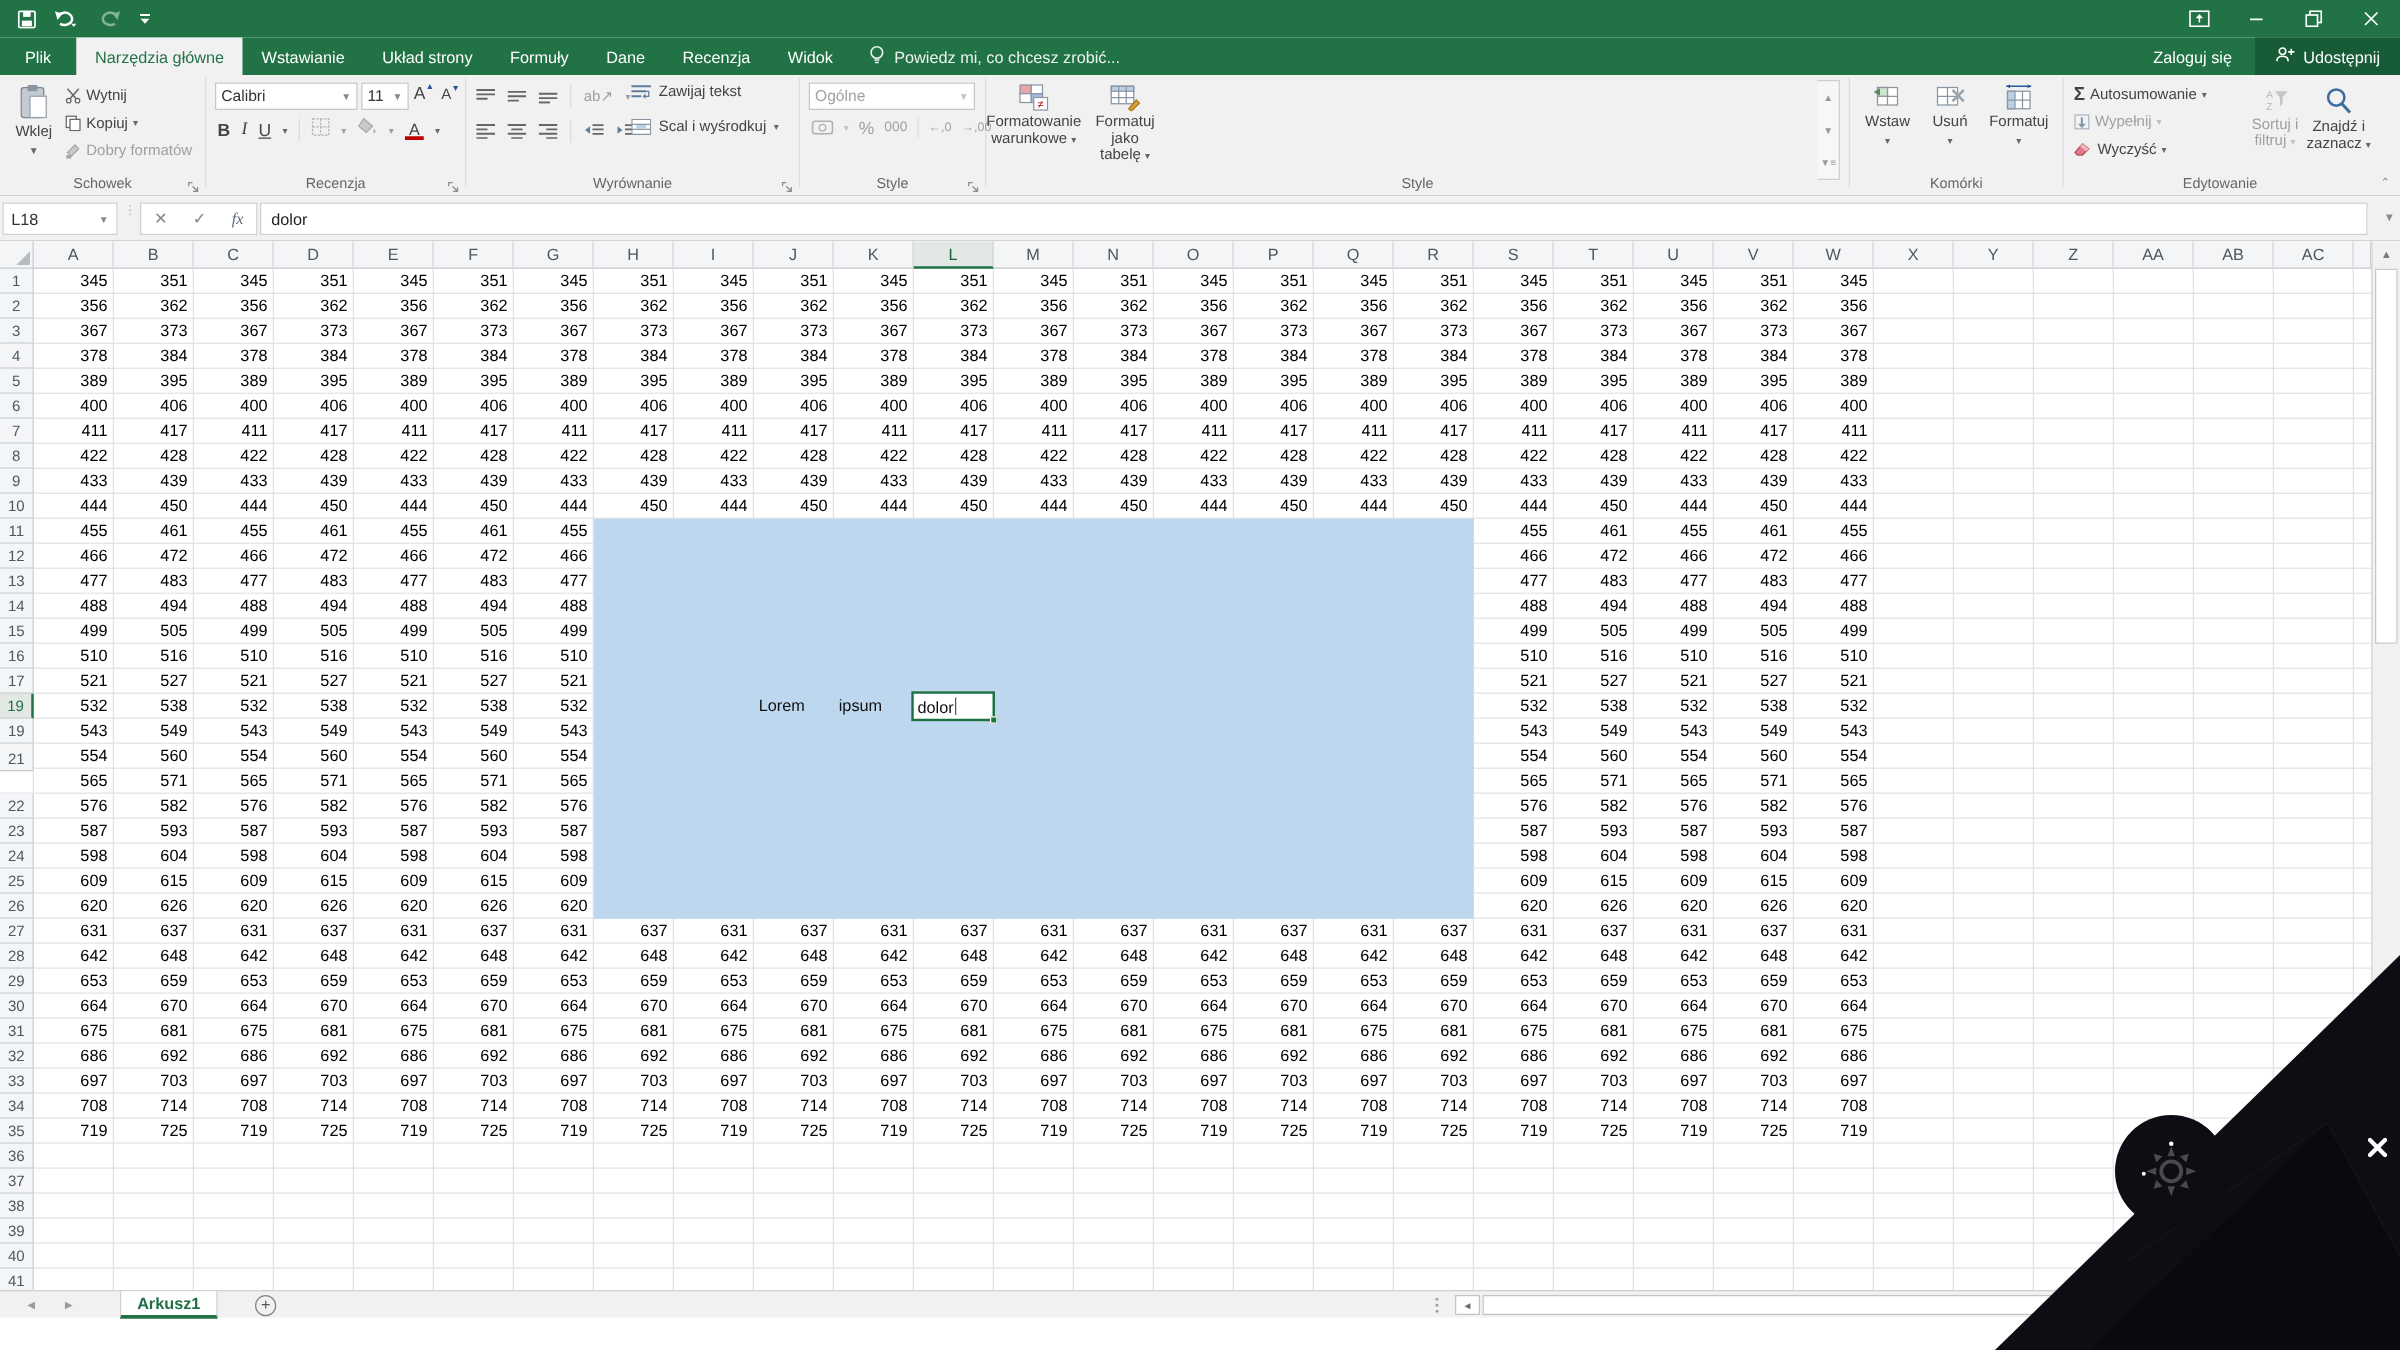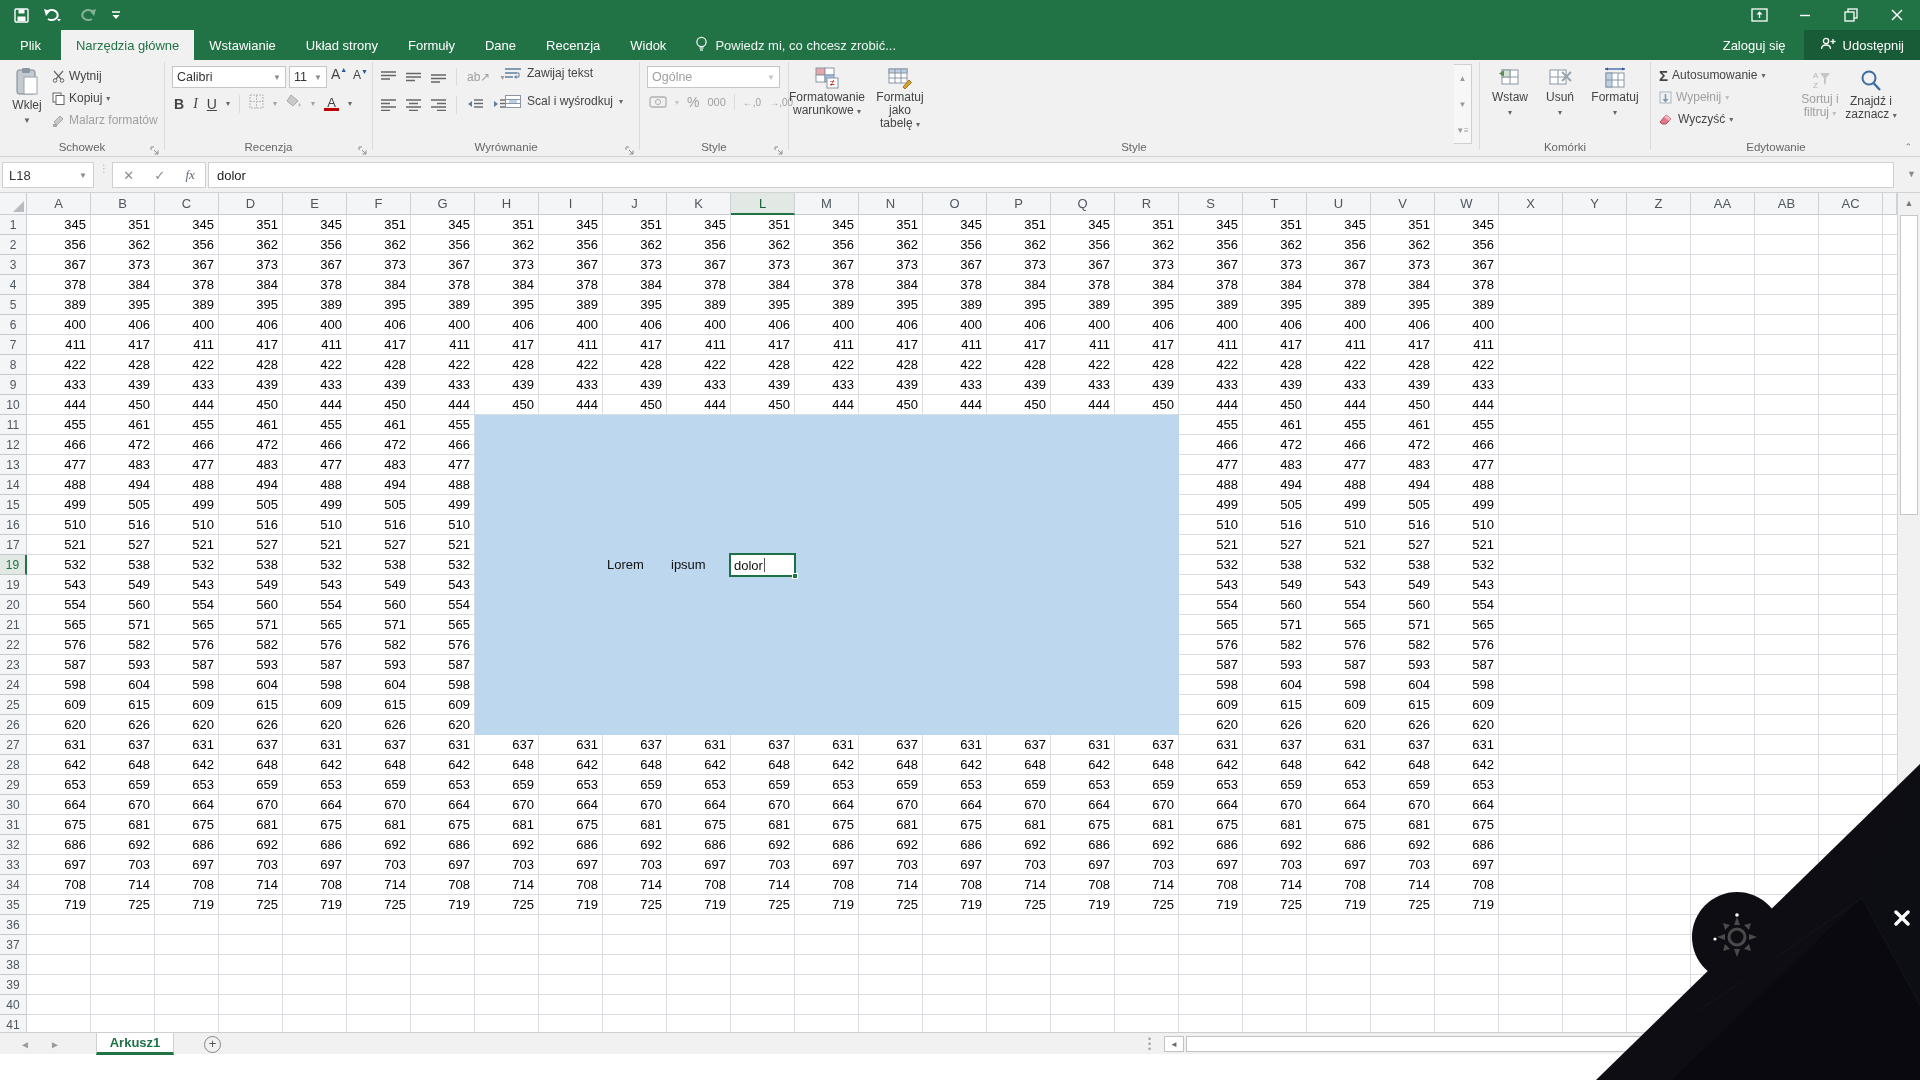--- a/index.html
+++ b/index.html
@@ -232,21 +232,21 @@
               <rect x="4" y="3.5" width="8" height="9" fill="#fff" stroke="#666"></rect>
             </svg>
           <span>Kopiuj</span>
             <span class="chev">▾</span>
         </div>
         <div class="smallrow disabled">
           <svg width="13" height="13" viewBox="0 0 13 13">
               <path d="M2 8 L8 2 L11 5 L5 11 Z" fill="#c9c9c9" stroke="#a8a8a8"></path>
               <rect x="1" y="10" width="4" height="3" fill="#a8a8a8"></rect>
             </svg>
-          <span>Malarz formatów</span>
+          <span>Dobry formatów</span>
         </div>
       </div>
       <div class="glabel">Schowek</div>
       <span class="launcher">
         <svg width="10" height="10" viewBox="0 0 10 10">
             <path d="M1 4 V1 H4" fill="none" stroke="#8a8a8a"></path>
             <path d="M4 4 L8 8 M8 4.5 V8 H4.5" fill="none" stroke="#8a8a8a"></path>
           </svg>
       </span>
     </div>
@@ -591,21 +591,21 @@
         <div class="rh" style="top: 222px;">11</div>
         <div class="rh" style="top: 242px;">12</div>
         <div class="rh" style="top: 262px;">13</div>
         <div class="rh" style="top: 282px;">14</div>
         <div class="rh" style="top: 302px;">15</div>
         <div class="rh" style="top: 322px;">16</div>
         <div class="rh" style="top: 342px;">17</div>
         <div class="rh active" style="top: 362px;">19</div>
         <div class="rh" style="top: 382px;">19</div>
         <div class="rh" style="top: 402px;">20</div>
-        <div class="rh" style="top: 422px;">21</div>
+        <div class="rh" style="top: 404px;">21</div>
         <div class="rh" style="top: 442px;">22</div>
         <div class="rh" style="top: 462px;">23</div>
         <div class="rh" style="top: 482px;">24</div>
         <div class="rh" style="top: 502px;">25</div>
         <div class="rh" style="top: 522px;">26</div>
         <div class="rh" style="top: 542px;">27</div>
         <div class="rh" style="top: 562px;">28</div>
         <div class="rh" style="top: 582px;">29</div>
         <div class="rh" style="top: 602px;">30</div>
         <div class="rh" style="top: 622px;">31</div>

